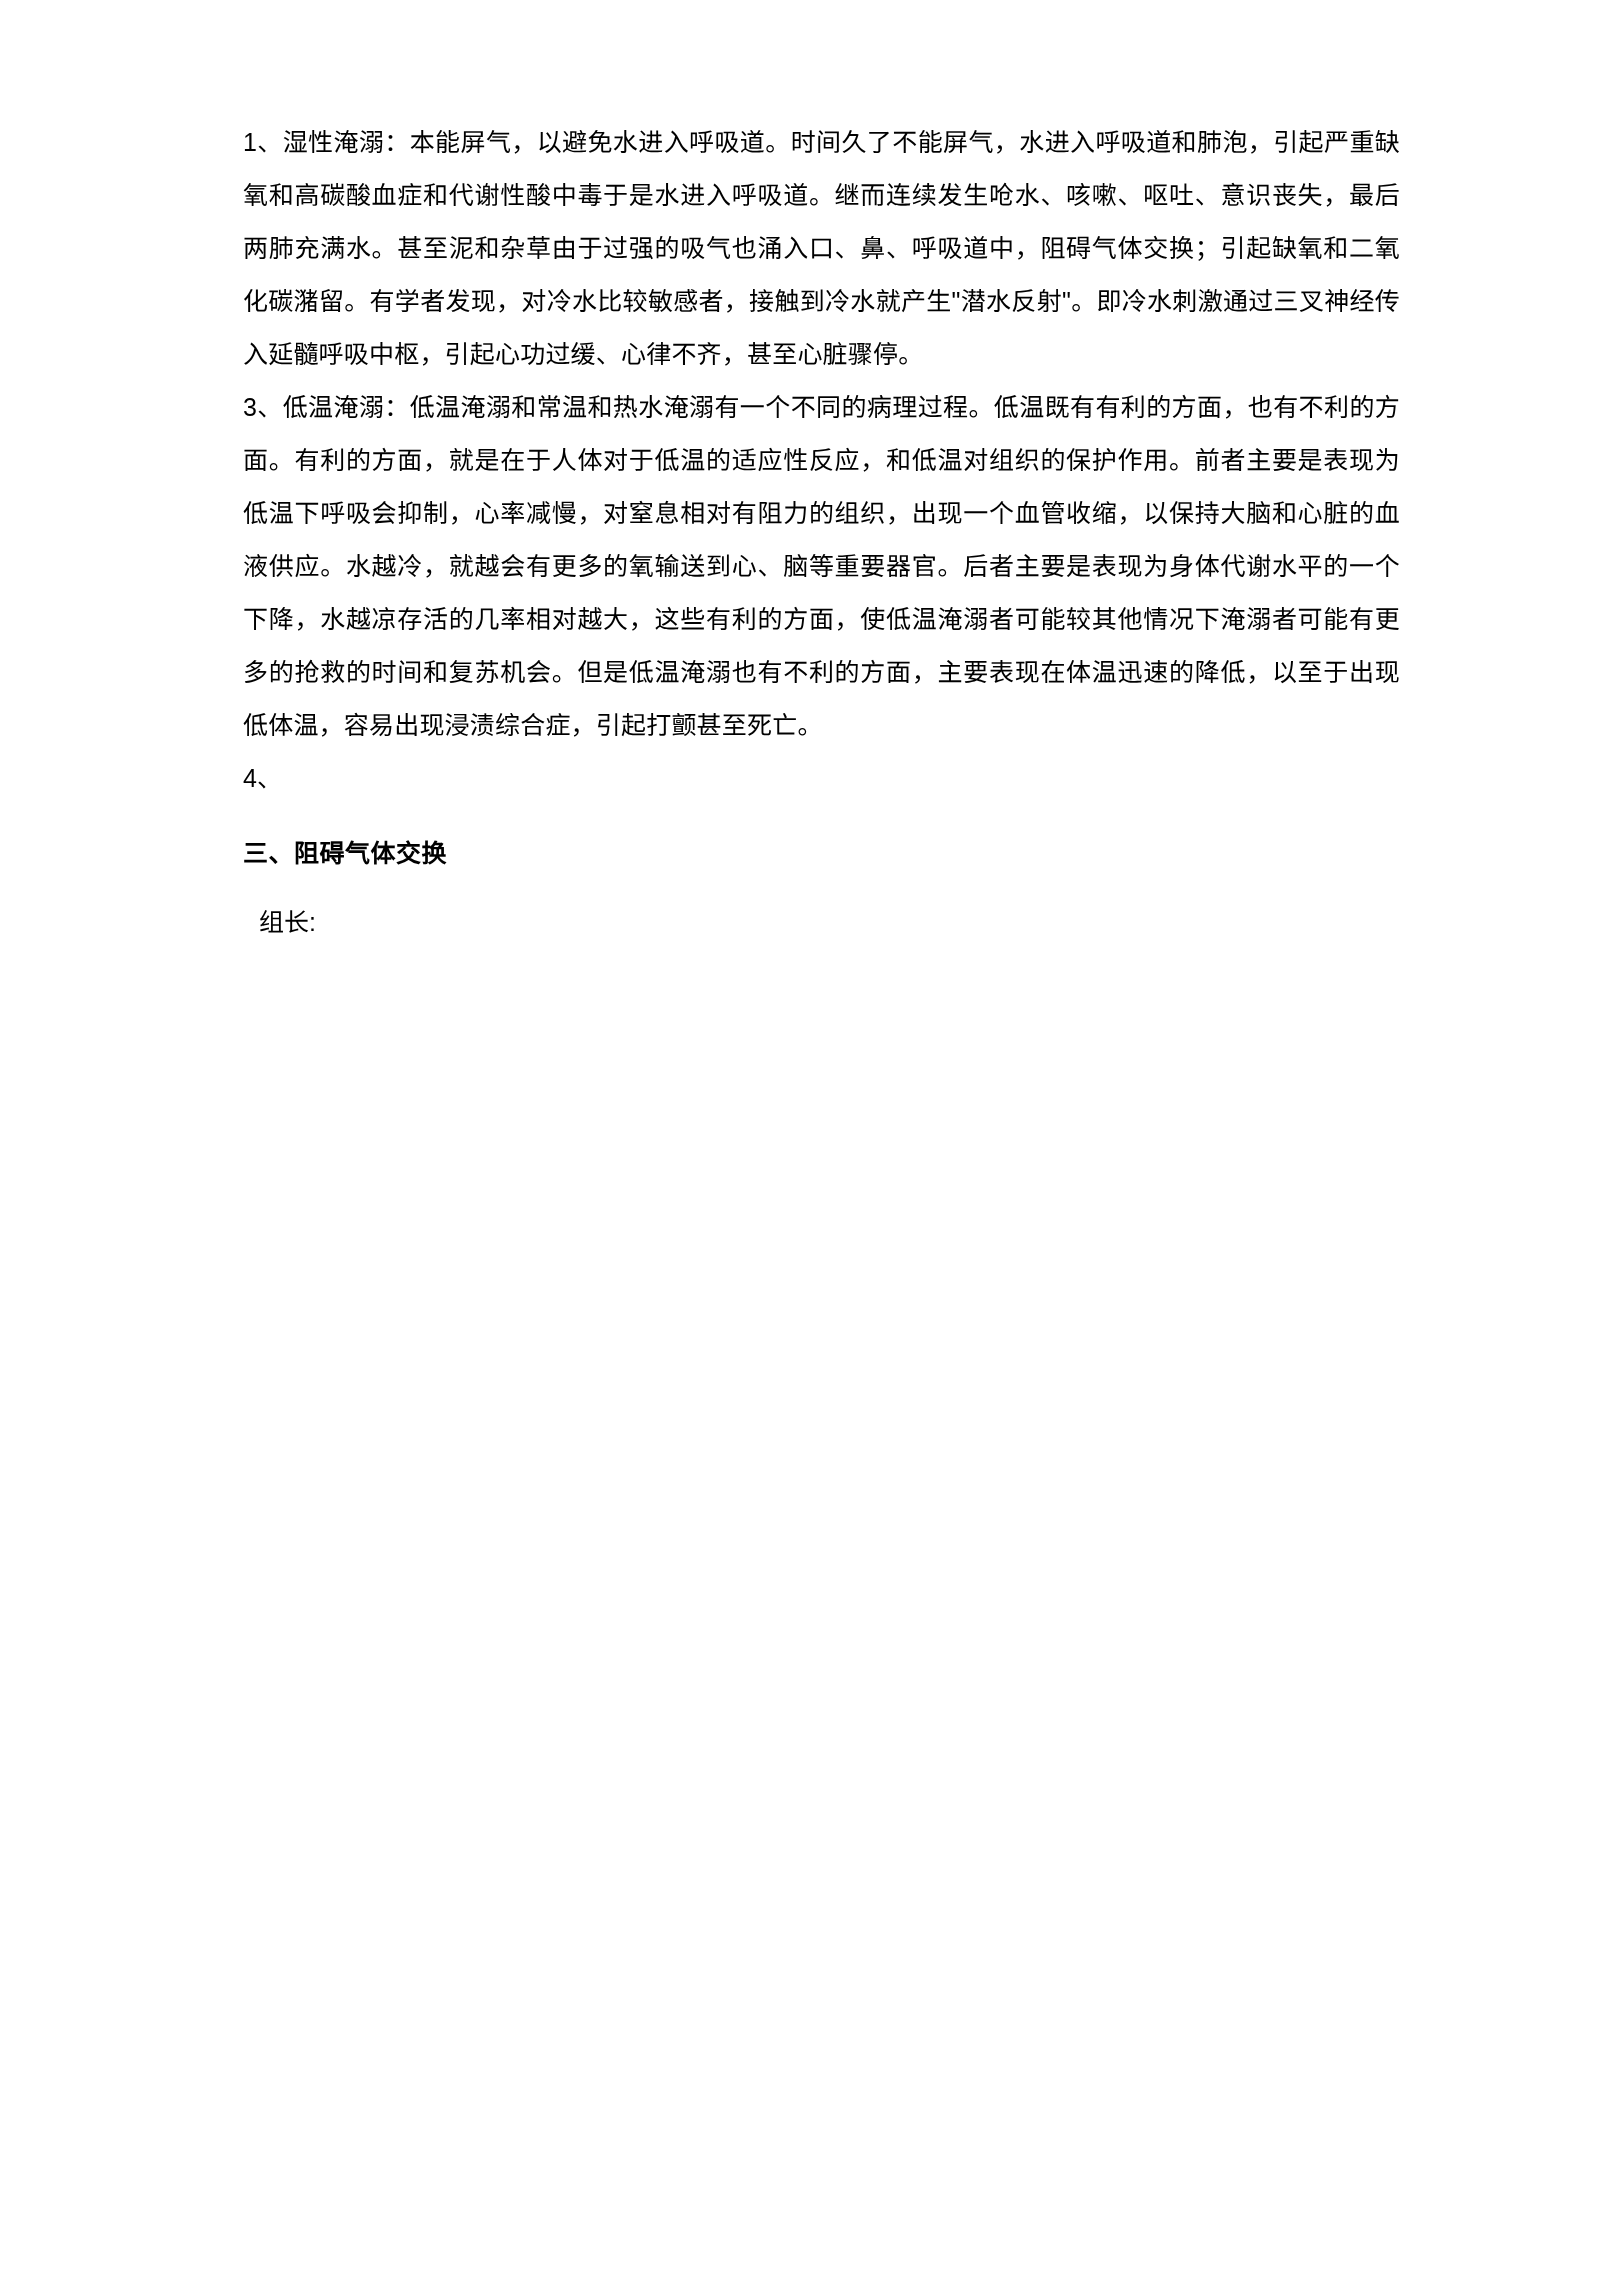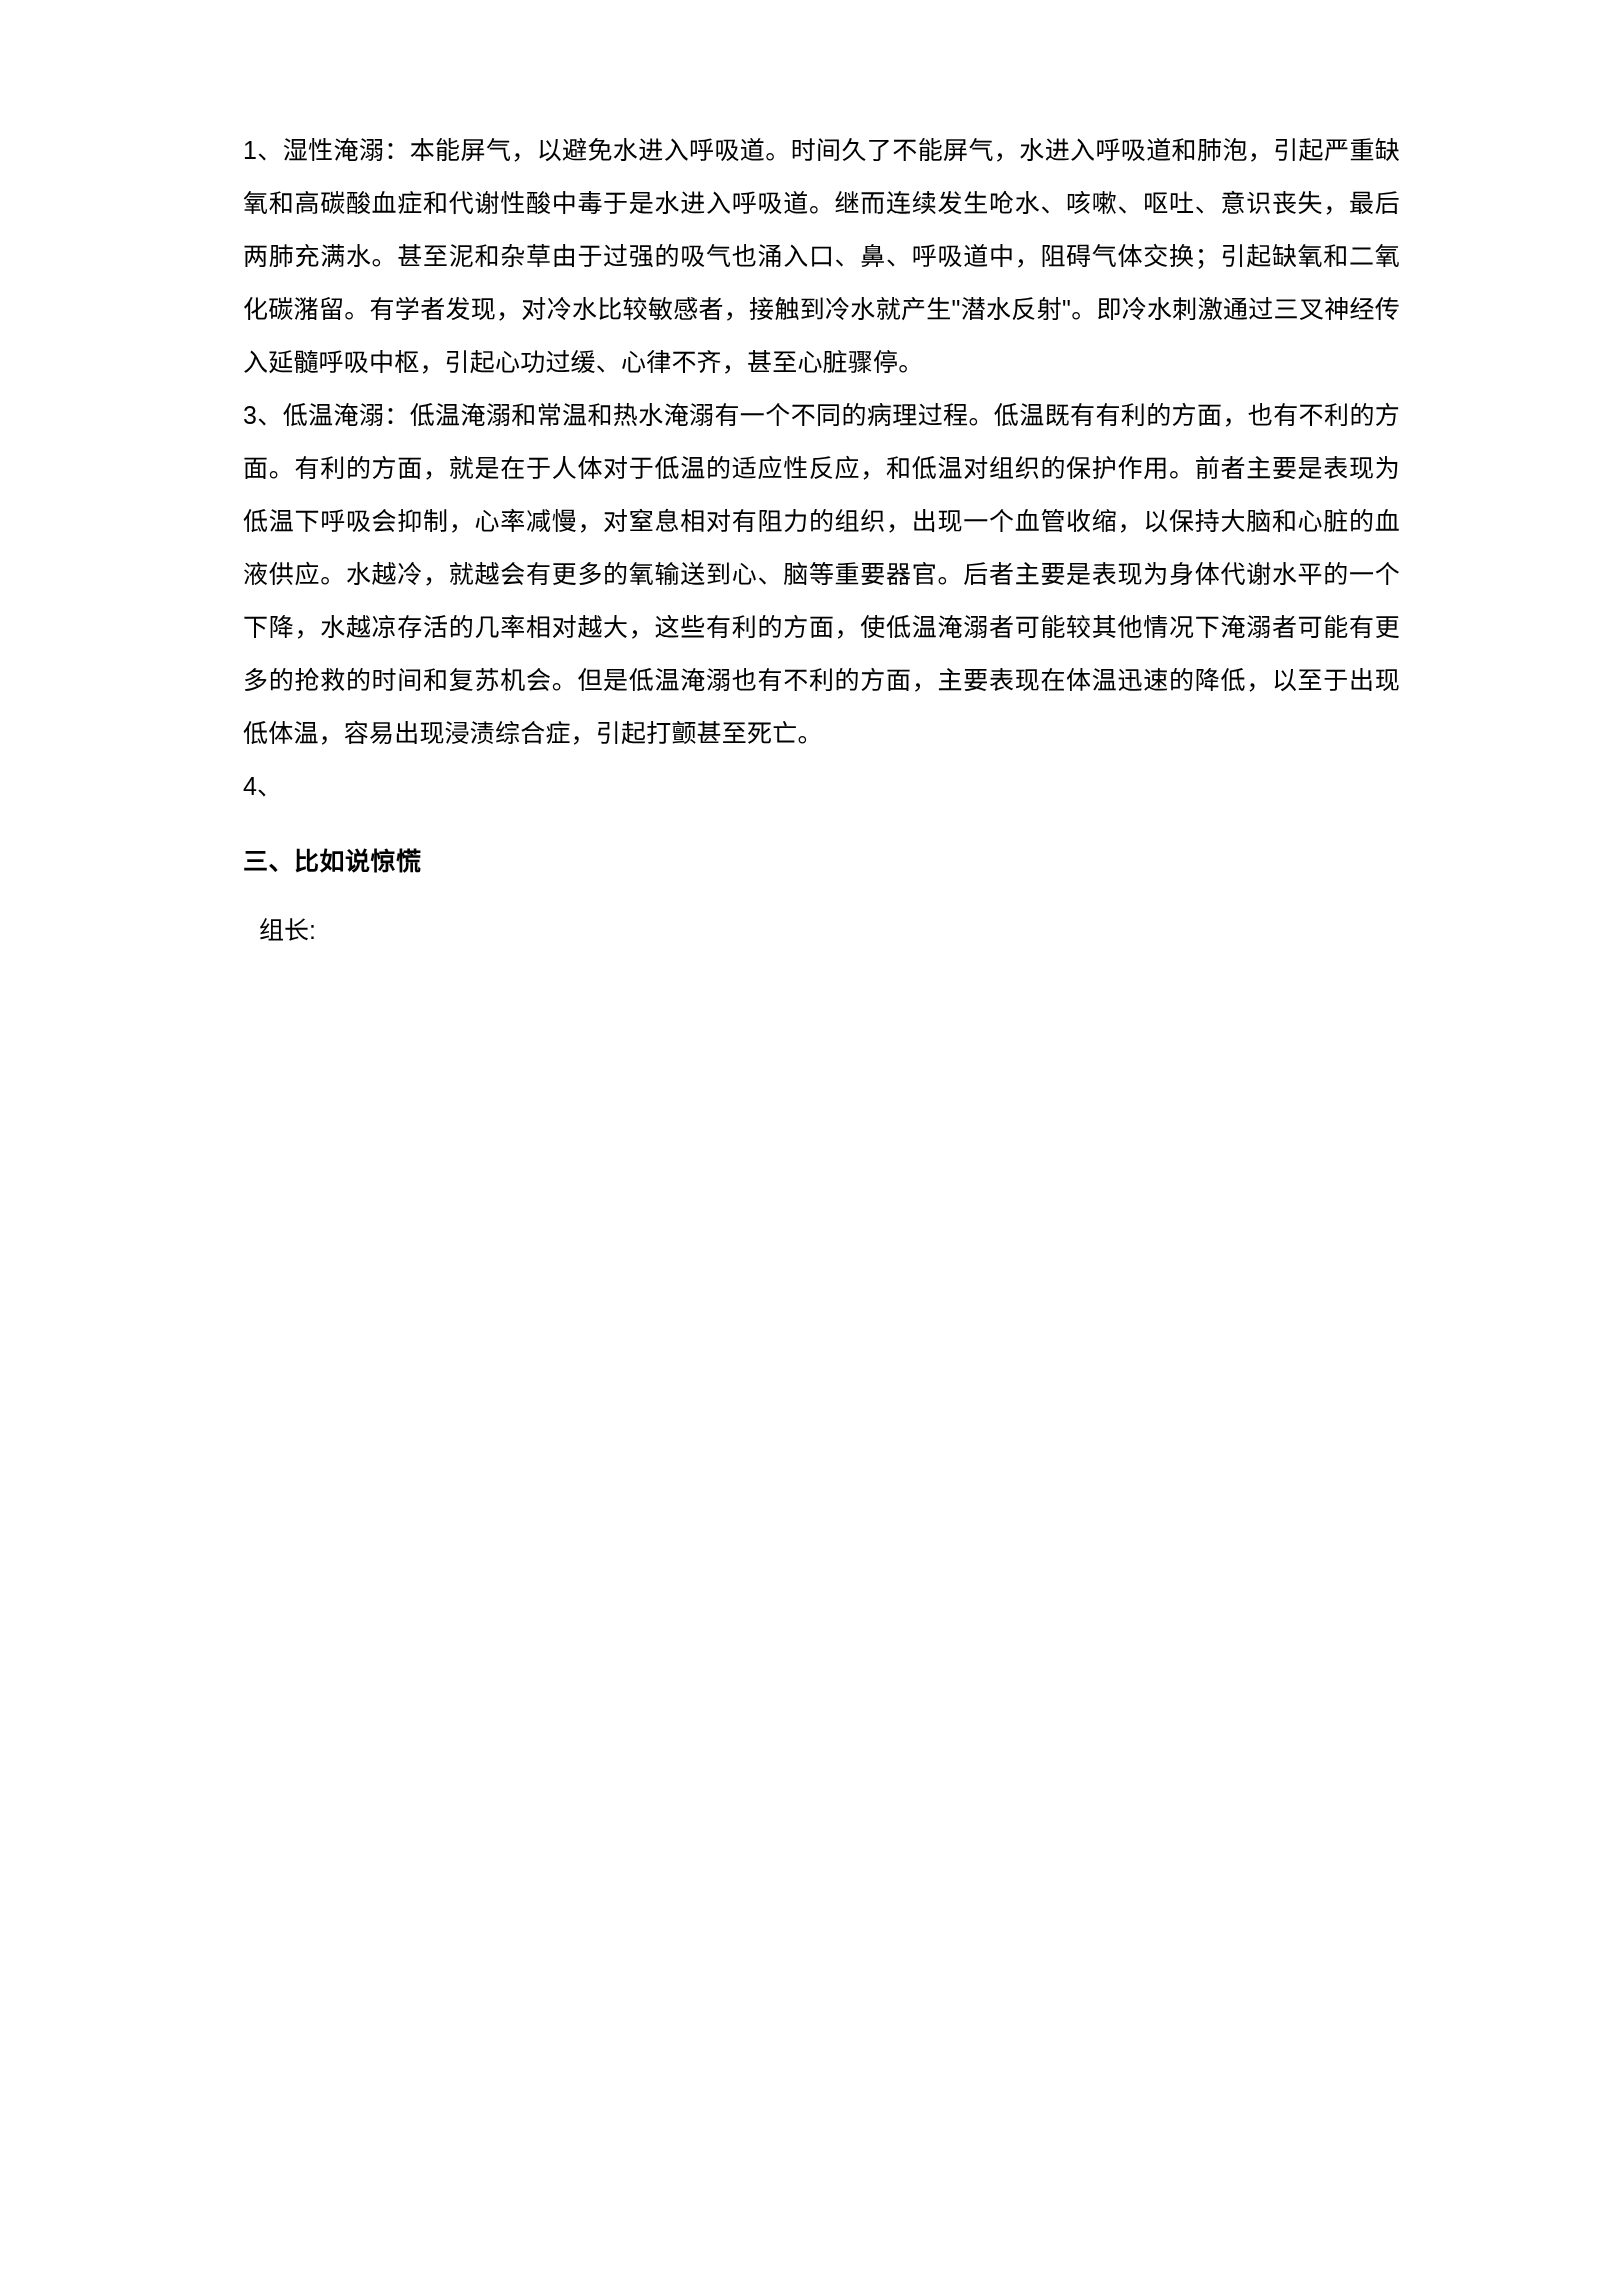--- a/index.html
+++ b/index.html
@@ -20,21 +20,21 @@
     width: 1621px;
     height: 2293px;
     background: #ffffff;
     box-sizing: border-box;
     padding: 0;
     overflow: hidden;
   }
   .content {
     position: absolute;
     left: 243px;
-    top: 124px;
+    top: 116px;
     width: 1157px;
   }
   .para {
     font-size: 25px;
     line-height: 53px;
     text-align: justify;
     text-justify: inter-ideograph;
     letter-spacing: 0.2px;
     margin: 0 0 0 0;
     word-break: break-all;
@@ -73,20 +73,20 @@
 
     <p class="para numbered">1、湿性淹溺：本能屏气，以避免水进入呼吸道。时间久了不能屏气，水进入呼吸道和肺泡，引起严重缺氧和高碳酸血症和代谢性酸中毒于是水进入呼吸道。继而连续发生呛水、咳嗽、呕吐、意识丧失，最后两肺充满水。甚至泥和杂草由于过强的吸气也涌入口、鼻、呼吸道中，阻碍气体交换；引起缺氧和二氧化碳潴留。有学者发现，对冷水比较敏感者，接触到冷水就产生"潜水反射"。即冷水刺激通过三叉神经传入延髓呼吸中枢，引起心功过缓、心律不齐，甚至心脏骤停。</p>
 
 
     <p class="para numbered">3、低温淹溺：低温淹溺和常温和热水淹溺有一个不同的病理过程。低温既有有利的方面，也有不利的方面。有利的方面，就是在于人体对于低温的适应性反应，和低温对组织的保护作用。前者主要是表现为低温下呼吸会抑制，心率减慢，对窒息相对有阻力的组织，出现一个血管收缩，以保持大脑和心脏的血液供应。水越冷，就越会有更多的氧输送到心、脑等重要器官。后者主要是表现为身体代谢水平的一个下降，水越凉存活的几率相对越大，这些有利的方面，使低温淹溺者可能较其他情况下淹溺者可能有更多的抢救的时间和复苏机会。但是低温淹溺也有不利的方面，主要表现在体温迅速的降低，以至于出现低体温，容易出现浸渍综合症，引起打颤甚至死亡。</p>
 
     <p class="short-line">4、</p>
 
     <div class="gap-before-heading"></div>
 
-    <h2 class="heading">三、比如说惊慌</h2>
+    <h2 class="heading">三、阻碍气体交换</h2>
 
     <p class="simple-line">组长:</p>
 
 
   </div>
 </div>
 
 
 </body></html>

